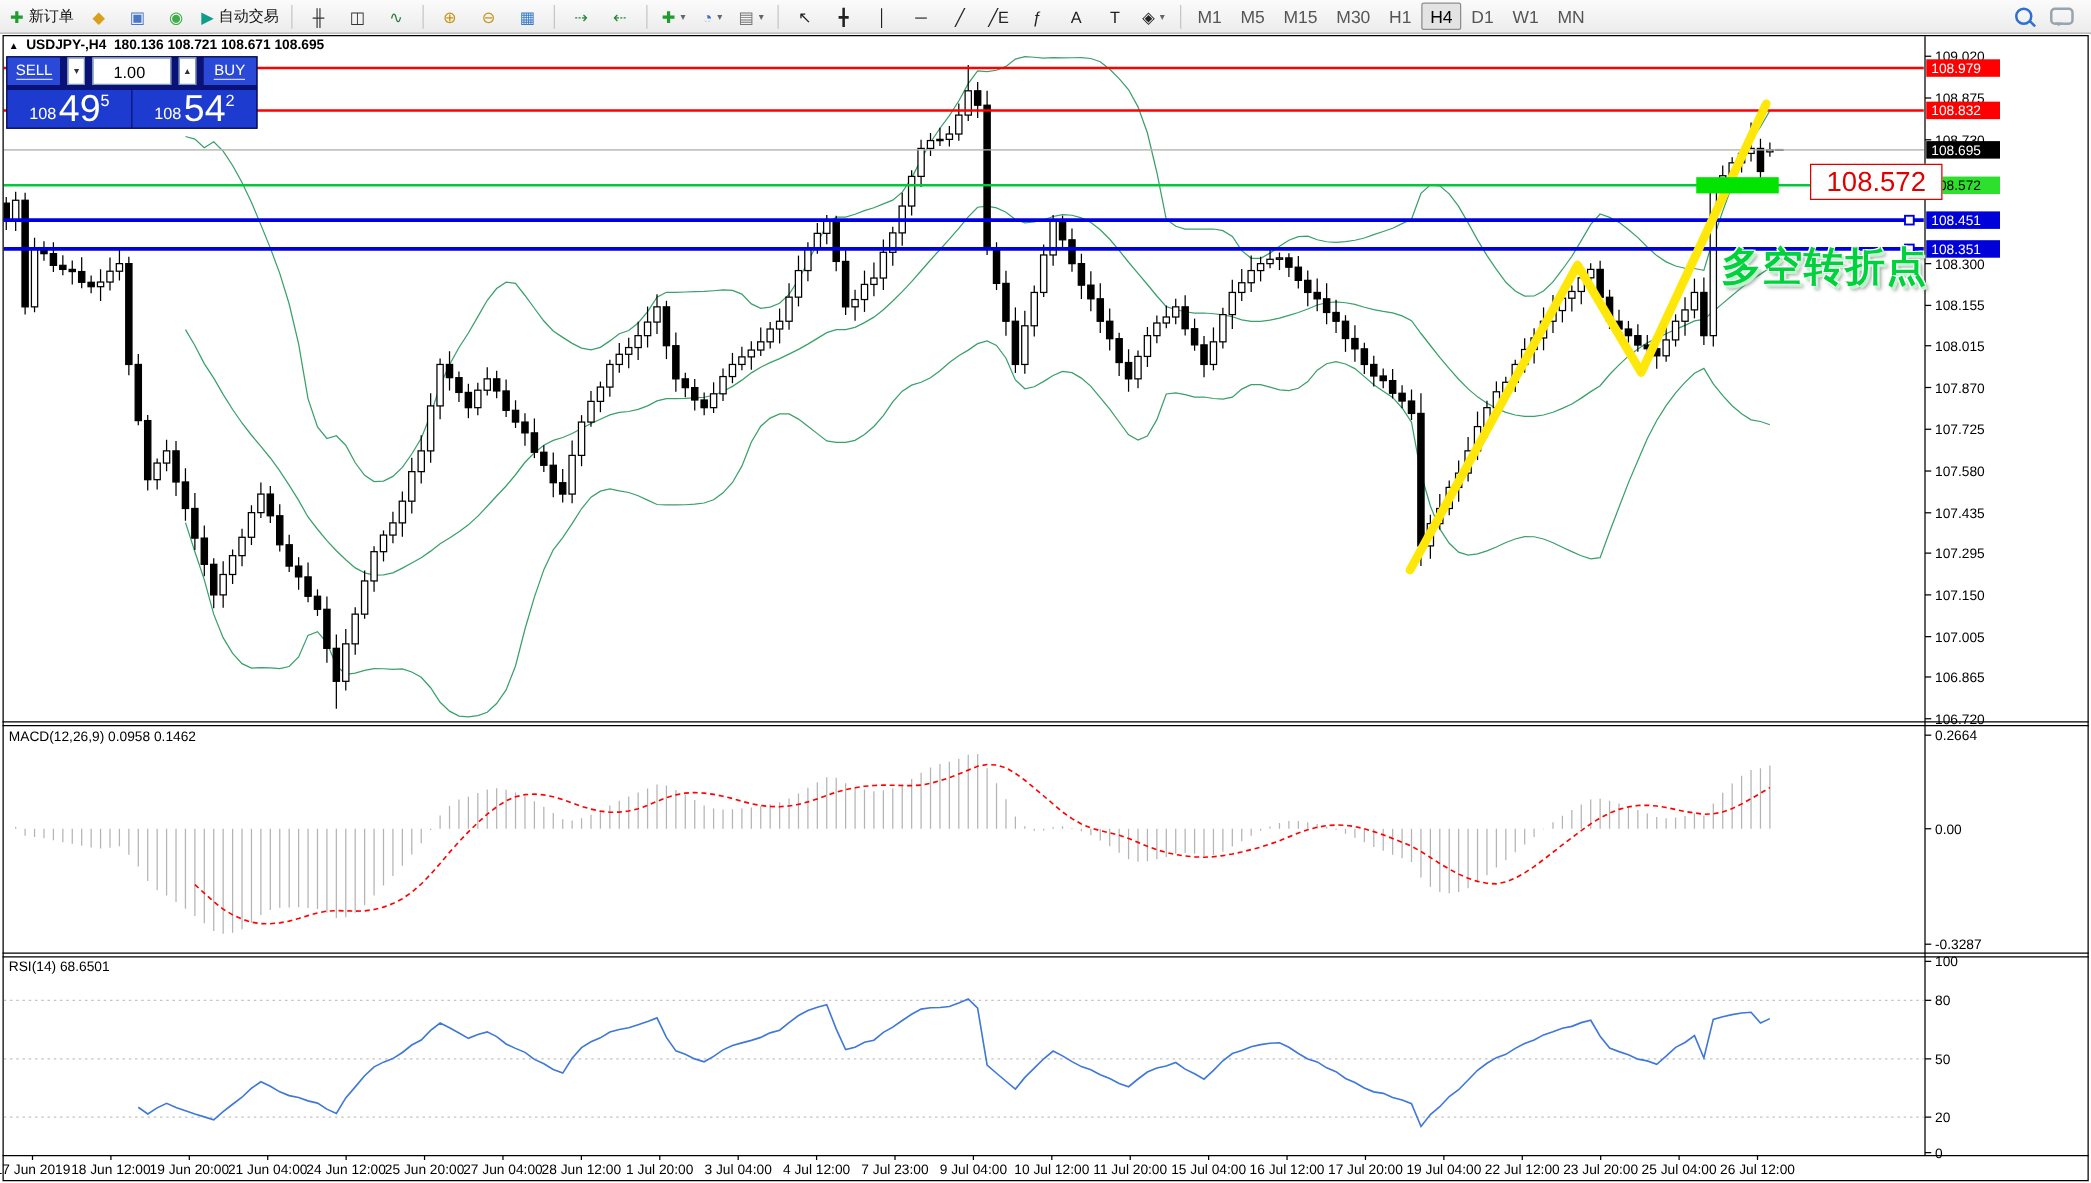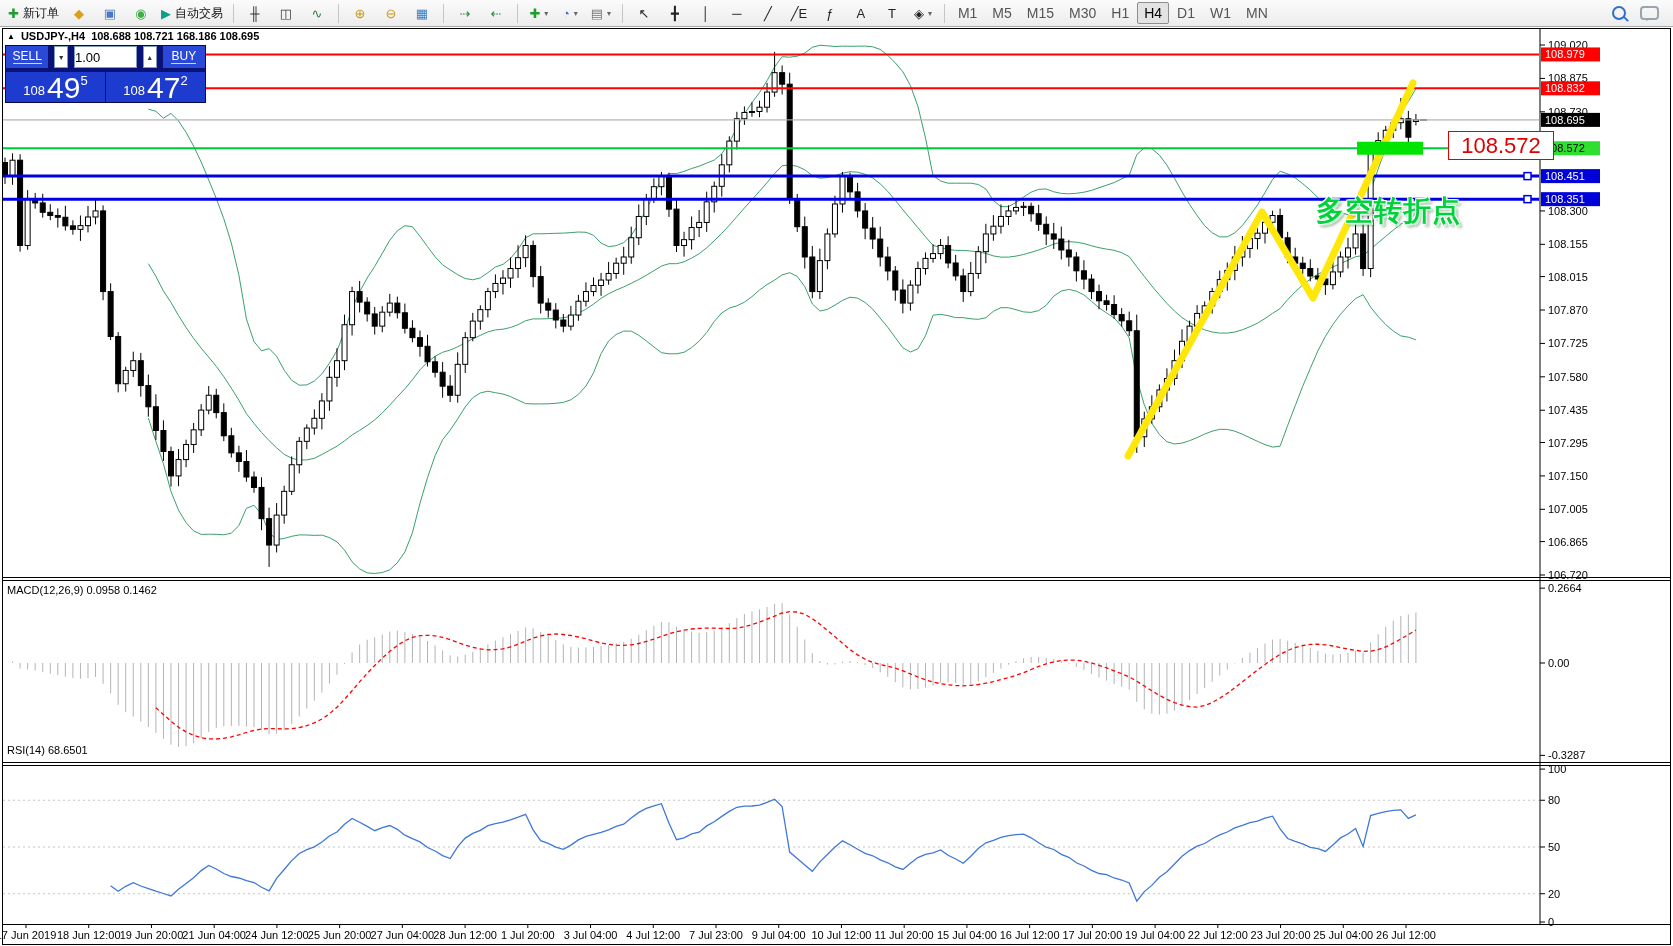--- a/index.html
+++ b/index.html
@@ -25,37 +25,37 @@
   .icon-chat::after{content:"";position:absolute;left:2px;bottom:-6px;border:3px solid transparent;border-top-color:#9aa4ad}
   
   #chart-svg{position:absolute;left:0;top:0;z-index:1}
   svg text{font-family:"Liberation Sans",sans-serif;font-size:11px;fill:#000}
   .chart-title{position:absolute;left:7px;top:30px;z-index:10;font-size:11px;font-weight:700;
     color:#000;display:flex;align-items:center;gap:6px;white-space:nowrap}
   .title-tri{font-size:8px}
   .title-ohlc{font-weight:700}
   .macd-label,.rsi-label{position:absolute;left:7px;z-index:10;font-size:11px;color:#000;white-space:nowrap}
   .macd-label{top:584px}
-  .rsi-label{top:744px}
-  .annotation{position:absolute;left:1316px;top:192px;z-index:15;font-size:28px;font-weight:700;
+  .rsi-label{top:768px}
+  .annotation{position:absolute;left:1377px;top:192px;z-index:15;font-size:32px;font-weight:700;
     letter-spacing:1px;color:#00d23c;white-space:nowrap;
     text-shadow:-1px -1px 0 #fff,1px -1px 0 #fff,-1px 1px 0 #fff,2px 2px 0 #bdf5cb,3px 3px 3px rgba(70,70,70,.5)}
   .price-tag{position:absolute;left:1448px;top:131px;width:104px;height:27px;z-index:15;
     background:#fff;border:1px solid #e00000;color:#e00000;font-size:22px;
     display:flex;align-items:center;justify-content:center}
   
   .quote-panel{position:absolute;left:5px;top:45px;width:201px;height:58px;z-index:20;
     background:#0a1277;display:flex;flex-direction:column;border:1px solid #06094d;box-sizing:border-box}
   .qp-top{display:flex;height:22px;gap:6px}
   .qp-btn{width:51px;background:#2a49d6;color:#fff;font-size:12px;border:none;
     display:flex;align-items:center;justify-content:center;padding:0;cursor:default}
   .qp-btn-label{border-bottom:1px solid #cdd6ff;line-height:13px}
   .spin{width:16px;background:#fff;border:1px solid #7f9db9;font-size:7px;color:#333;
     display:flex;align-items:center;justify-content:center;box-sizing:border-box}
-  .vol-input{width:63px;border:1px solid #7f9db9;text-align:left;font-size:13px;
+  .vol-input{width:63px;border:1px solid #7f9db9;text-align:center;font-size:13px;
     padding:0 4px 0 0;box-sizing:border-box;font-family:"Liberation Sans",sans-serif}
   .qp-prices{flex:1;display:flex;gap:1px;margin-top:4px}
   .qp-price{flex:1;background:#1e3bd0;color:#fff;display:flex;align-items:flex-end;
     justify-content:center;padding-bottom:1px}
   .qp-small{font-size:13px;margin:0 2px 3px 0}
   .qp-big{font-size:30px;line-height:27px;font-weight:400}
   .qp-sup{font-size:13px;margin-bottom:13px}
 </style>
 </head>
 <body>
@@ -883,21 +883,21 @@
     <text x="1280.5454545454545" y="939" text-anchor="middle">23 Jul 20:00</text>
     <line x1="1343.2727272727273" x2="1343.2727272727273" y1="924" y2="928" stroke="#000" stroke-width="1"></line>
     <text x="1343.2727272727273" y="939" text-anchor="middle">25 Jul 04:00</text>
     <line x1="1406" x2="1406" y1="924" y2="928" stroke="#000" stroke-width="1"></line>
     <text x="1406" y="939" text-anchor="middle">26 Jul 12:00</text>
   </svg>
 
 <div class="chart-title">
   <span class="title-tri">▲</span>
   <span>USDJPY-,H4</span>
-  <span class="title-ohlc">108.688 108.721 168.186 108.695</span>
+  <span class="title-ohlc">180.136 108.721 108.671 108.695</span>
 </div>
 
 <div class="quote-panel">
   <div class="qp-top">
     <button class="qp-btn">
       <span class="qp-btn-label">SELL</span>
     </button>
     <span class="spin">▼</span>
     <input class="vol-input" value="1.00" style="">
     <span class="spin">▲</span>
@@ -906,21 +906,21 @@
     </button>
   </div>
   <div class="qp-prices">
     <div class="qp-price">
       <span class="qp-small">108</span>
         <span class="qp-big">49</span>
         <span class="qp-sup">5</span>
     </div>
     <div class="qp-price">
       <span class="qp-small">108</span>
-        <span class="qp-big">47</span>
+        <span class="qp-big">54</span>
         <span class="qp-sup">2</span>
     </div>
   </div>
 </div>
 
 <div class="macd-label">MACD(12,26,9) 0.0958 0.1462</div>
 <div class="rsi-label">RSI(14) 68.6501</div>
 <div class="annotation">多空转折点</div>
 <div class="price-tag">108.572</div>
 

